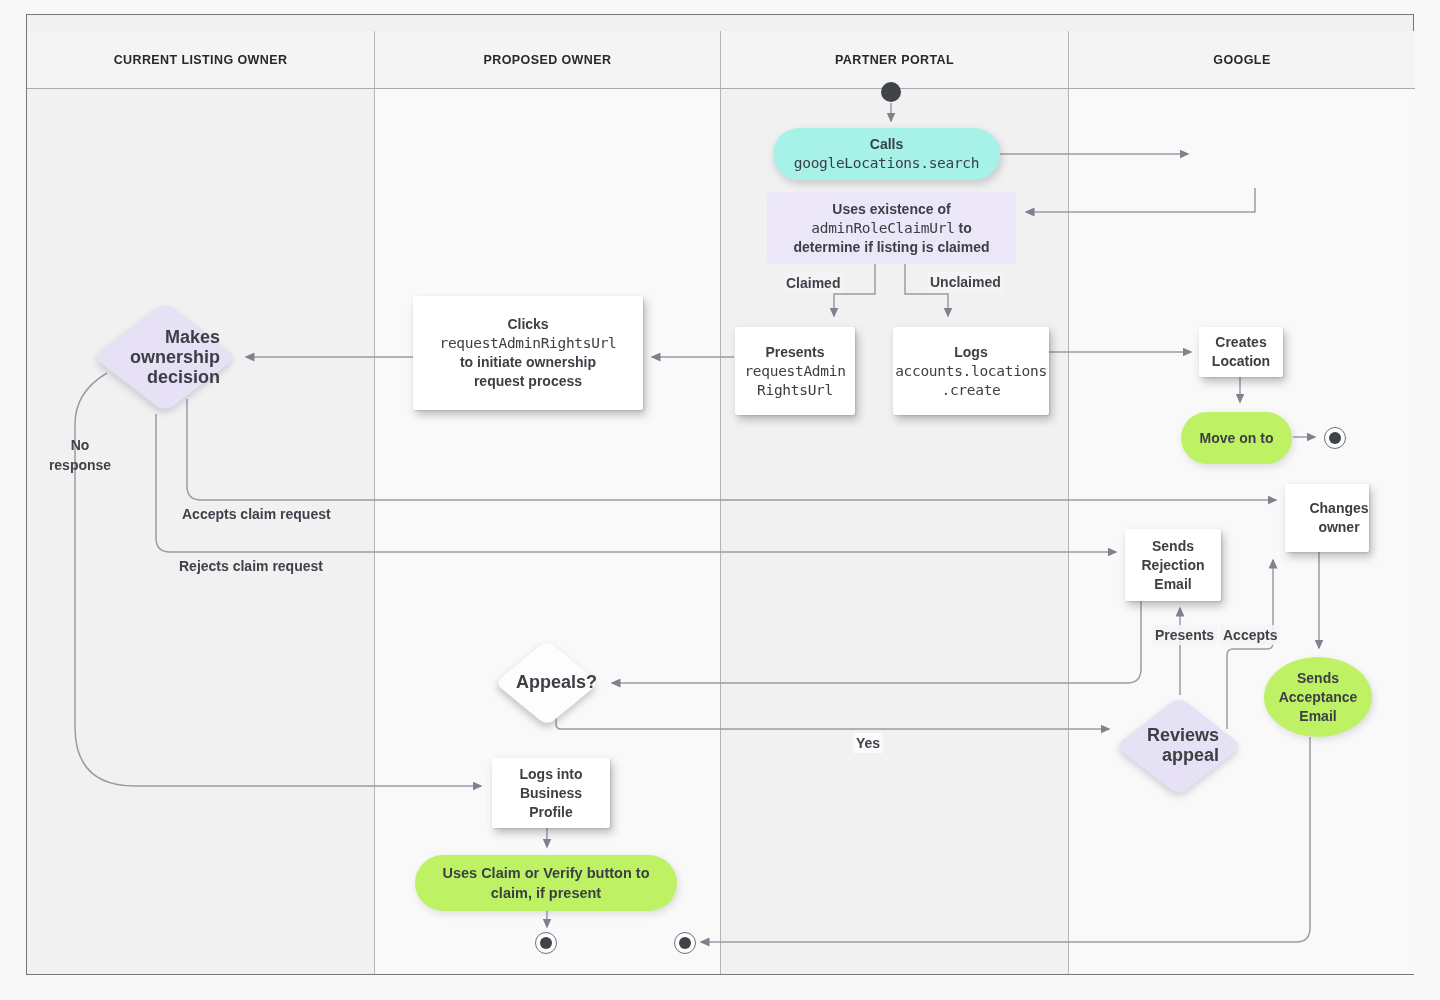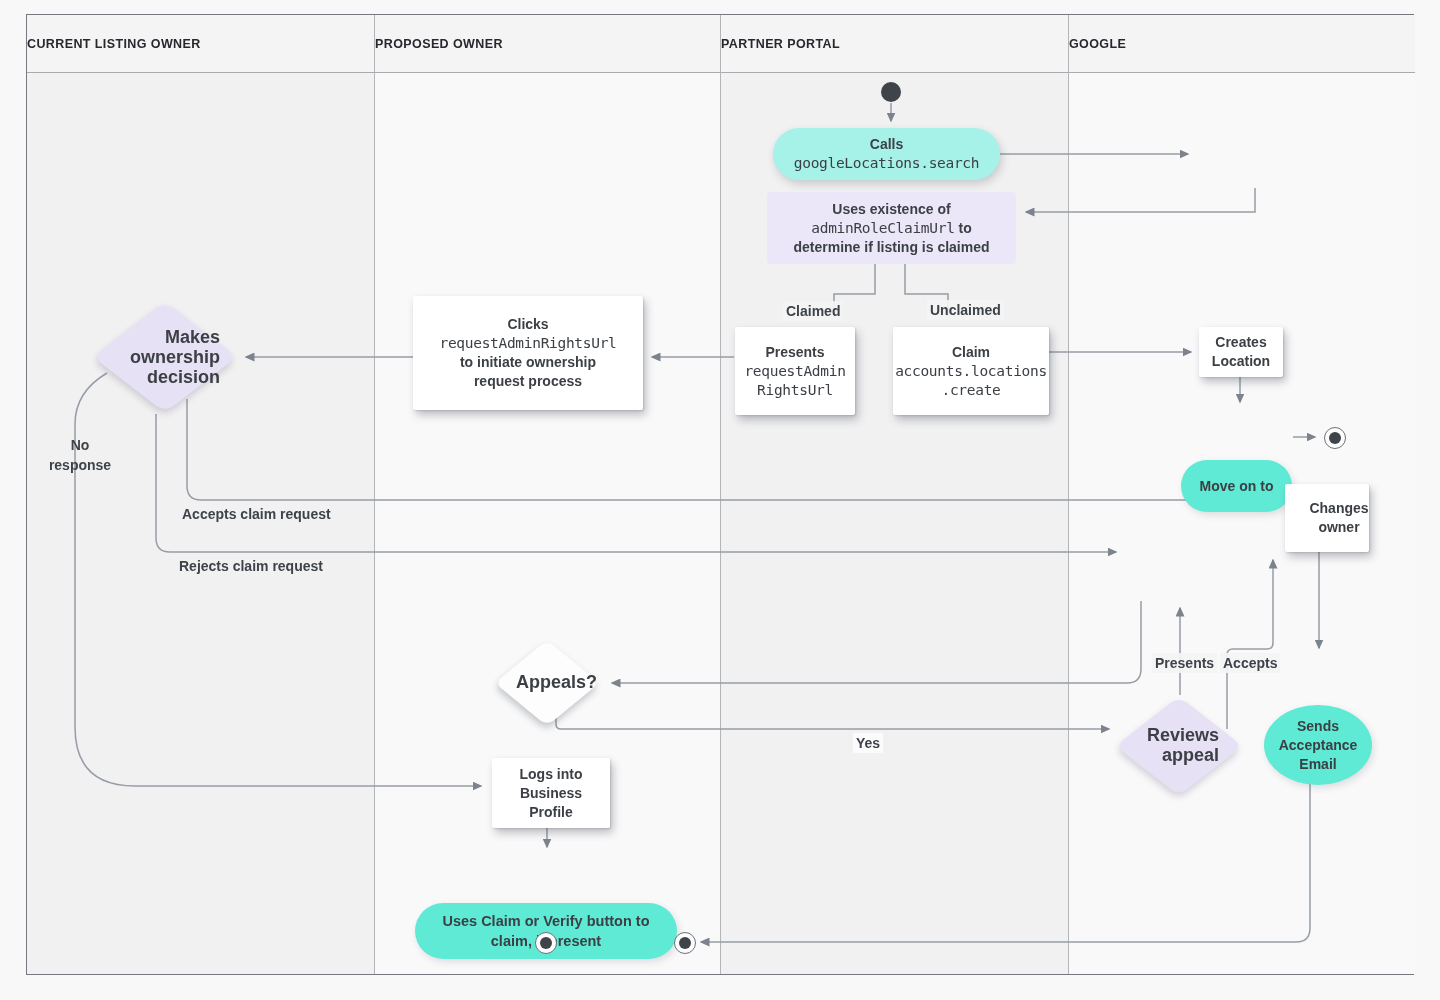--- a/index.html
+++ b/index.html
@@ -4,37 +4,37 @@
 <style>
   html,body{margin:0;padding:0;background:#f8f8f9;}
   .stage{position:relative;width:1440px;height:1000px;background:#f8f8f9;overflow:hidden;
          font-family:"Liberation Sans",sans-serif;color:#3c4045;}
   .frame{position:absolute;left:26px;top:14px;width:1388px;height:961px;border:1px solid #75787e;box-sizing:border-box;background:#f1f1f2;}
   .lane{position:absolute;top:58px;bottom:0;}
   .lane1{left:0;width:347px;background:#f1f1f2;}
   .lane2{left:347px;width:346px;background:#f9f9fa;border-left:1px solid #b4b5b8;box-sizing:border-box;}
   .lane3{left:693px;width:348px;background:#f1f1f2;border-left:1px solid #b4b5b8;box-sizing:border-box;}
   .lane4{left:1041px;width:347px;background:#f9f9fa;border-left:1px solid #b4b5b8;box-sizing:border-box;}
-  .hdr{position:absolute;top:0;height:58px;display:flex;align-items:center;justify-content:flex-start;
+  .hdr{position:absolute;top:16px;height:58px;display:flex;align-items:center;justify-content:center;
        background:#f4f4f5;border-bottom:1px solid #a9aaad;box-sizing:border-box;
        font-size:12.5px;font-weight:700;letter-spacing:.4px;color:#26282c;}
   .hdr1{left:0;width:347px;}
   .hdr2{left:347px;width:346px;border-left:1px solid #b4b5b8;}
   .hdr3{left:693px;width:348px;border-left:1px solid #b4b5b8;}
   .hdr4{left:1041px;width:347px;border-left:1px solid #b4b5b8;}
 
   svg.wires{position:absolute;left:0;top:0;width:1440px;height:1000px;pointer-events:none;}
 
   .node{position:absolute;display:flex;flex-direction:column;align-items:center;justify-content:center;
         text-align:center;font-size:14px;font-weight:700;line-height:19px;color:#3c4045;box-sizing:border-box;}
   .code{font-family:"DejaVu Sans Mono",monospace;font-weight:400;font-size:14.5px;letter-spacing:-0.3px;}
   .white{background:#ffffff;border-radius:2px;box-shadow:3px 5px 9px rgba(55,60,70,.30),1px 1px 2px rgba(55,60,70,.18);}
   .teal{background:#a6f2e8;border-radius:26px;box-shadow:2px 4px 8px rgba(55,60,70,.22);}
   .lav{background:#ebe7f8;border-radius:4px;}
-  .pink{background:#5eead4;box-shadow:2px 3px 7px rgba(55,60,70,.14);margin-top:48px;}
+  .pink{background:#bef264;box-shadow:2px 3px 7px rgba(55,60,70,.14);}
 
   .n-calls{left:773px;top:128px;width:227px;height:52px;}
   .n-returns{left:1196px;top:116px;width:95px;height:71px;padding:4px;}
   .n-uses{left:767px;top:192px;width:249px;height:72px;}
   .n-presents{left:735px;top:327px;width:120px;height:88px;}
   .n-sendscreate{left:893px;top:327px;width:156px;height:88px;}
   .n-clicks{left:413px;top:296px;width:230px;height:114px;}
   .n-creates{left:1199px;top:327px;width:84px;height:50px;}
   .n-moveon{left:1181px;top:412px;width:111px;height:52px;border-radius:26px;}
   .n-changes{left:1285px;top:484px;width:84px;height:68px;padding-left:24px;}
@@ -50,21 +50,21 @@
            transform:scaleY(.82) rotate(45deg);box-shadow:3px 4px 8px rgba(55,60,70,.28);}
   .d-reviews{left:1134px;top:701px;width:90px;height:90px;background:#e7e1f6;border-radius:11px;
            transform:scaleY(.78) rotate(45deg);box-shadow:3px 4px 8px rgba(60,60,85,.20);}
   .dlabel{position:absolute;text-align:right;font-size:18px;font-weight:700;line-height:20px;color:#3c4045;}
   .dl-makes{left:110px;top:327px;width:110px;}
   .dl-appeals{left:497px;top:672px;width:100px;}
   .dl-reviews{left:1139px;top:725px;width:80px;}
 
   .elabel{position:absolute;font-size:14px;font-weight:700;line-height:20px;color:#3e4349;
           padding:0 3px;white-space:nowrap;}
-  .lbg{background:rgba(244,244,245,.92);margin-top:28px;}
+  .lbg{background:rgba(244,244,245,.92);}
   .l-claimed{left:783px;top:273px;}
   .l-unclaimed{left:927px;top:272px;}
   .l-noresponse{left:43px;top:435px;width:68px;white-space:normal;text-align:center;}
   .l-acceptsclaim{left:179px;top:504px;}
   .l-rejectsclaim{left:176px;top:556px;}
   .l-rejects{left:1152px;top:625px;}
   .l-accepts{left:1220px;top:625px;}
   .l-yes{left:853px;top:733px;background:#fbfbfc;}
 
   .startdot{position:absolute;left:881px;top:82px;width:20px;height:20px;border-radius:50%;background:#3f434a;}
@@ -143,21 +143,21 @@
     <div>determine if listing is claimed</div>
   </div>
 
   <div class="node white n-presents">
     <div>Presents</div>
     <div class="code">requestAdmin</div>
     <div class="code">RightsUrl</div>
   </div>
 
   <div class="node white n-sendscreate">
-    <div>Claim</div>
+    <div>Logs</div>
     <div class="code">accounts.locations</div>
     <div class="code">.create</div>
   </div>
 
   <div class="node white n-clicks">
     <div>Clicks</div>
     <div class="code">requestAdminRightsUrl</div>
     <div style="width:185px">to initiate ownership request process</div>
   </div>
 
@@ -173,20 +173,23 @@
   </div>
 
   <div class="endnode e-right">
       <i></i>
     </div>
 
   <div class="node white n-changes">
     <div>Changes owner</div>
   </div>
 
+  <div class="node white n-rejection">
+    <div>Sends Rejection Email</div>
+  </div>
 
   <div class="node pink n-acceptance">
     <div style="width:90px">Sends Acceptance Email</div>
   </div>
 
   <div class="diamond d-reviews"></div>
   <div class="dlabel dl-reviews">Reviews appeal</div>
 
   <div class="diamond d-appeals"></div>
   <div class="dlabel dl-appeals">Appeals?</div>

